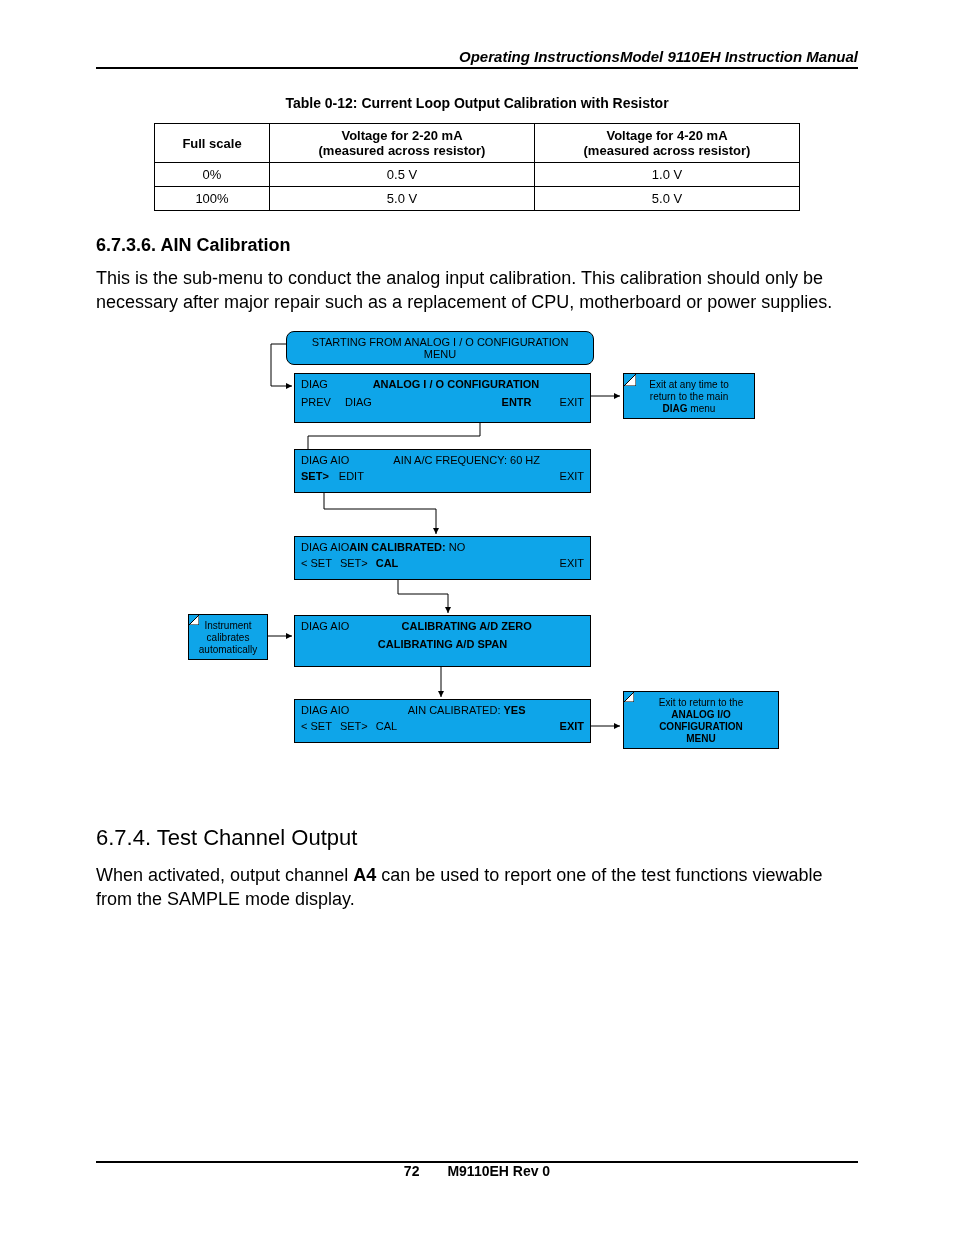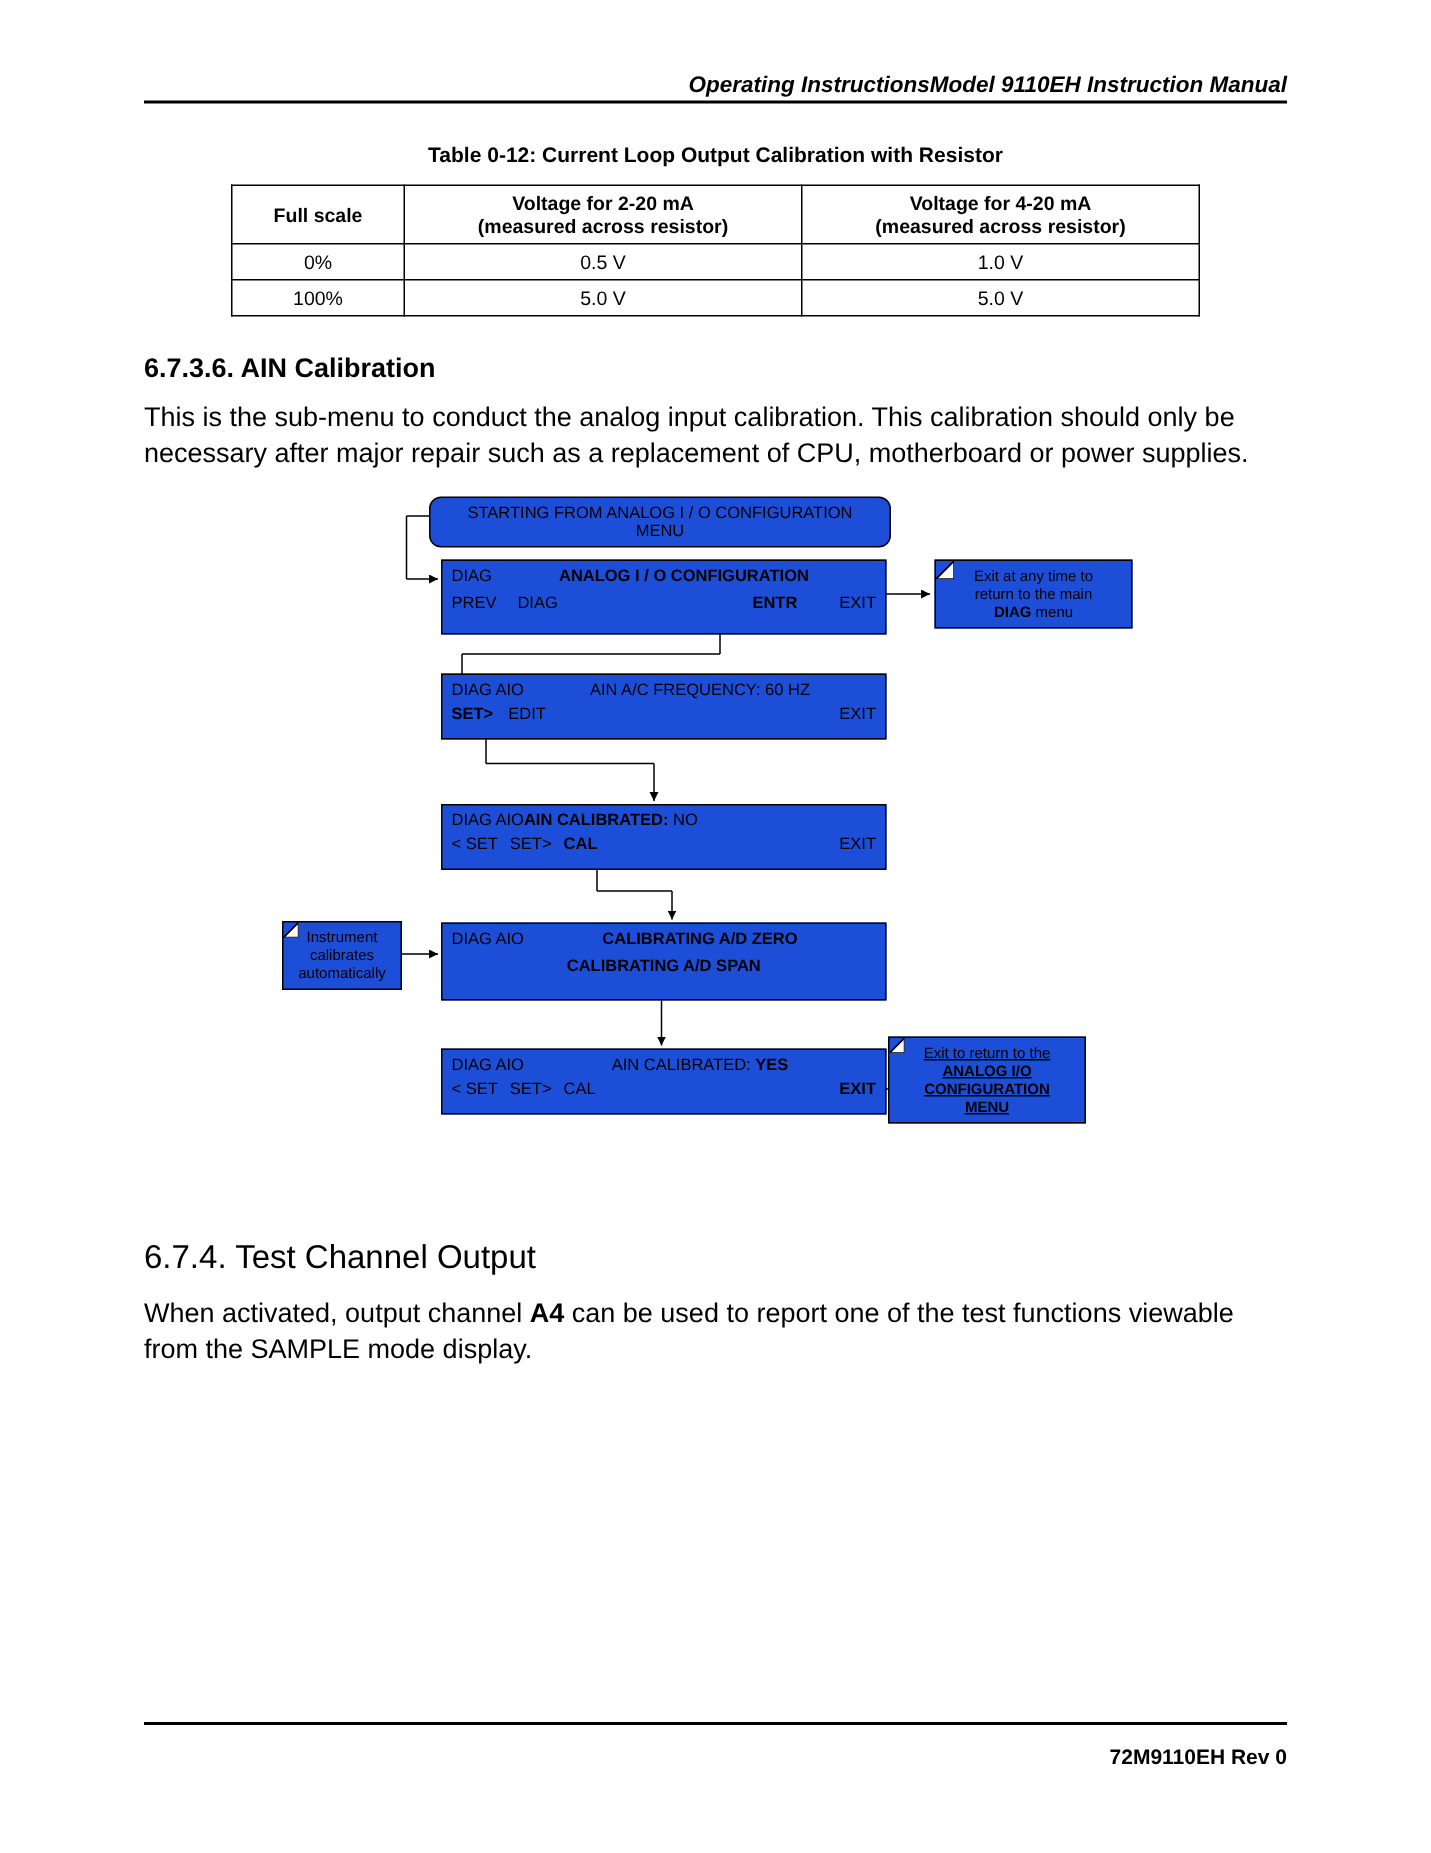--- a/index.html
+++ b/index.html
@@ -59,38 +59,39 @@
   p.body {
     font-size: 18px;
     line-height: 1.35;
     margin: 0 0 16px 0;
   }
   .diagram-wrap { position: relative; height: 470px; margin-bottom: 8px; }
   svg { position: absolute; left: 0; top: 0; }
   .box {
     position: absolute;
     border: 1px solid #000;
-    background: #1d4ed8;
+    background: #0ea5e9;
     font-family: Arial, Helvetica, sans-serif;
     font-size: 11px;
   }
   .rbox { border-radius: 8px; text-align: center; padding: 4px 8px; }
   .step { padding: 4px 6px; }
   .step .title { font-weight: bold; }
   .step-row { display: flex; justify-content: space-between; }
   .small { font-size: 10px; }
   .footer {
     position: absolute;
     left: 96px; right: 96px; bottom: 56px;
     border-top: 2px solid #000;
     display: flex;
-    justify-content: flex-end;
+    justify-content: center;
     font-weight: bold;
     font-size: 14px;
-    padding-top: 13px;
+    padding-top: 0;
+    gap: 28px;
   }
 </style>
 </head>
 <body>
 
 <div class="page">
 
   <div class="header">
     <span>Operating Instructions</span>
     <span>Model 9110EH Instruction Manual</span>
@@ -249,21 +250,21 @@
       <div class="step-row" style="margin-top:4px;">
         <span style="display:flex; gap:8px;">
           <span>&lt; SET</span>
           <span>SET&gt;</span>
           <span>CAL</span>
         </span>
         <span class="title">EXIT</span>
       </div>
     </div>
 
-    <div class="box" style="left:496px; top:360px; width:118px; padding:4px 6px; text-align:center;text-decoration:underline;">
+    <div class="box" style="left:527px; top:360px; width:118px; padding:4px 18px; text-align:center;">
       <span class="small">Exit to return to the</span><br>
       <span class="small"><b>ANALOG  I/O</b></span><br>
       <span class="small"><b>CONFIGURATION</b></span><br>
       <span class="small"><b>MENU</b></span>
       <svg style="position:absolute;right:-1px;bottom:-1px;" width="10" height="10">
           <polygon points="0,10 10,0 10,10" fill="#fff" stroke="#000"></polygon>
           <line x1="0" y1="10" x2="10" y2="0" stroke="#000"></line>
         </svg>
     </div>
 

